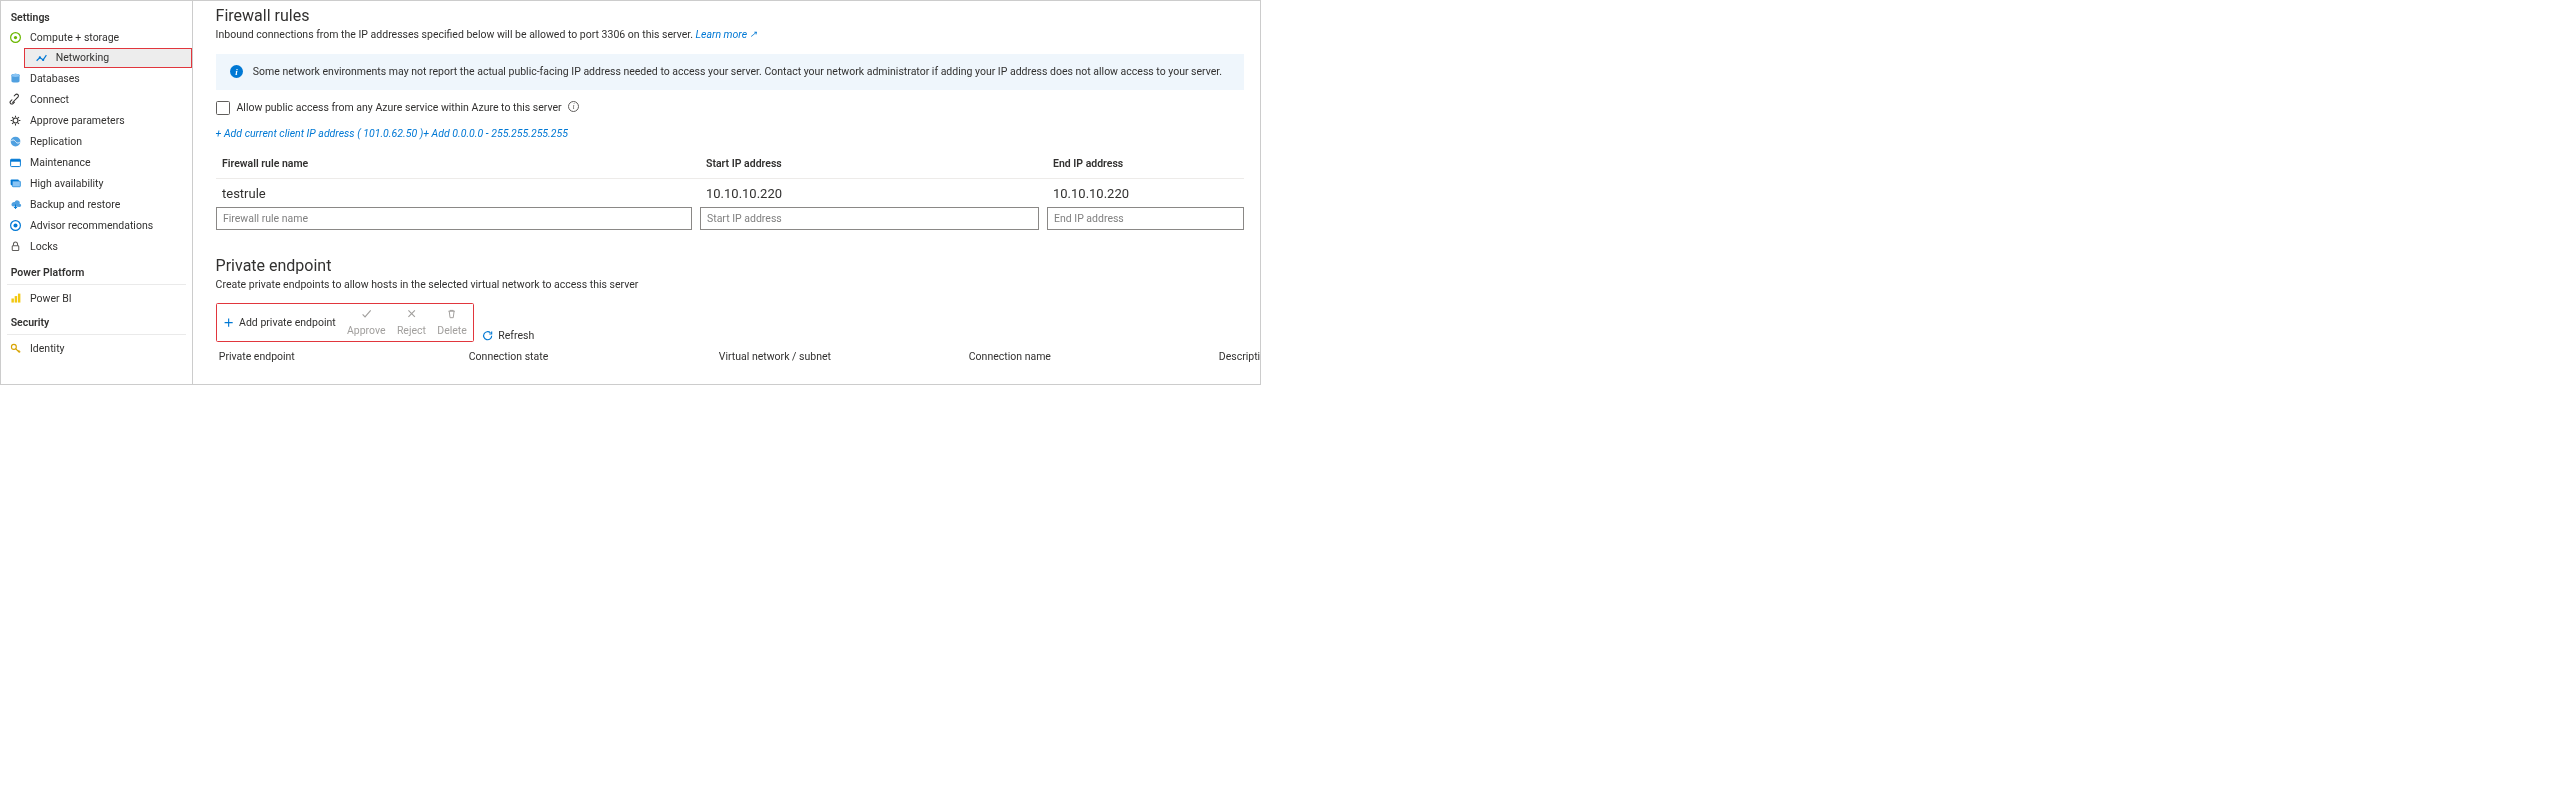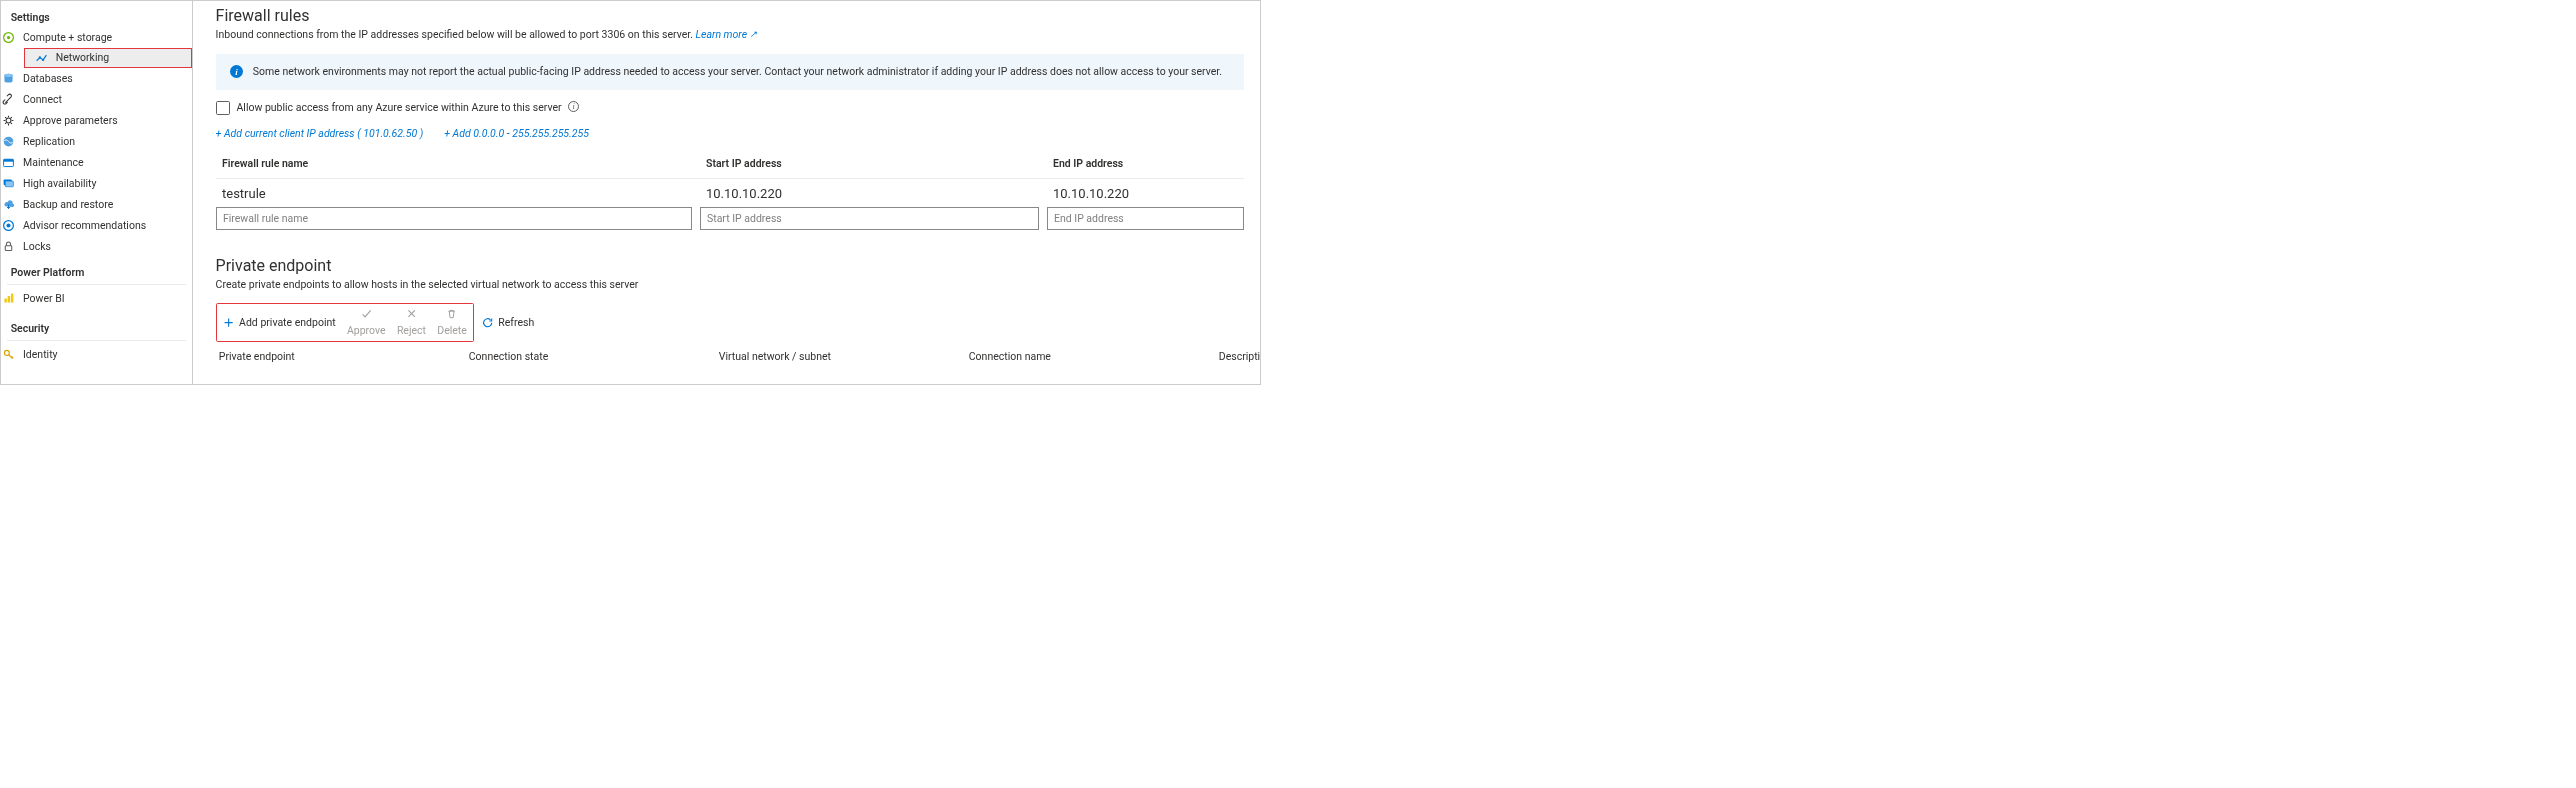--- a/index.html
+++ b/index.html
@@ -28,21 +28,21 @@
     color: #323130;
   }
   .sidebar-divider {
     border: none;
     border-top: 0.8px solid #eaeaea;
     margin: 1.6px 6.4px 3.2px 6.4px;
   }
   .sidebar-item {
     display: flex;
     align-items: center;
-    padding: 4px 1px;
+    padding: 4px 8px;
     cursor: pointer;
     gap: 8px;
     font-size: 10.5px;
     color: #323130;
   }
   .sidebar-item.selected {
     background: #ededed;
     border: 1.6px solid #e1363d;
     padding: 2.4px 9.7px;
     margin-left: 23px;
@@ -115,21 +115,21 @@
   .hint-icon {
     width: 11.3px; height: 11.3px; border-radius: 50%;
     border: 0.8px solid #605e5c;
     display: inline-flex; align-items: center; justify-content: center;
     font-family: Georgia, serif; font-style: italic;
     font-size: 8px; color: #605e5c;
     cursor: help;
   }
   .link-row {
     display: flex;
-    gap: 21px;
+    gap: 0;
     margin-bottom: 9.7px;
   }
   .link-row .link { font-size: 10.5px; }
 
   
   .fw-table {
     width: 100%;
     margin-top: 4.8px;
   }
   .fw-header, .fw-row, .fw-inputs {
@@ -322,21 +322,21 @@
     <span class="icon">
       <svg width="13" height="13" viewBox="0 0 16 16">
           <rect x="3" y="8" width="3" height="5" fill="#f2c811"></rect>
           <rect x="7" y="5" width="3" height="8" fill="#f2c811"></rect>
           <rect x="11" y="2" width="3" height="11" fill="#f2c811"></rect>
         </svg>
     </span>
     <span>Power BI</span>
   </div>
 
-  <div class="sidebar-section" style="margin-top:8px">Security</div>
+  <div class="sidebar-section" style="margin-top:2px">Security</div>
   <hr class="sidebar-divider">
   <div class="sidebar-item">
     <span class="icon">
       <svg width="13" height="13" viewBox="0 0 16 16">
           <circle cx="6" cy="6" r="3" fill="none" stroke="#d8a300" stroke-width="1.4"></circle>
           <path d="M8 8 l5 5 M11 11 l2-0 M12 12 l2 0" stroke="#d8a300" stroke-width="1.4" fill="none"></path>
         </svg>
     </span>
     <span>Identity</span>
   </div>
@@ -382,21 +382,21 @@
       <input type="text" placeholder="Start IP address" style="">
       <input type="text" placeholder="End IP address" style="">
     </div>
   </div>
 
   <div class="section-gap"></div>
 
   <h2>Private endpoint</h2>
   <p class="pe-desc">Create private endpoints to allow hosts in the selected virtual network to access this server</p>
 
-  <div style="display:flex;align-items:center">
+  <div style="display:flex;align-items:flex-end">
     <div class="pe-toolbar">
       <span class="pe-tool">
         <span>
           <svg width="11.3" height="11.3" viewBox="0 0 14 14">
               <path d="M7 2v10M2 7h10" stroke="#0078d4" stroke-width="1.4"></path>
             </svg>
         </span>
         <span>Add private endpoint</span>
       </span>
       <span class="pe-tool disabled">

